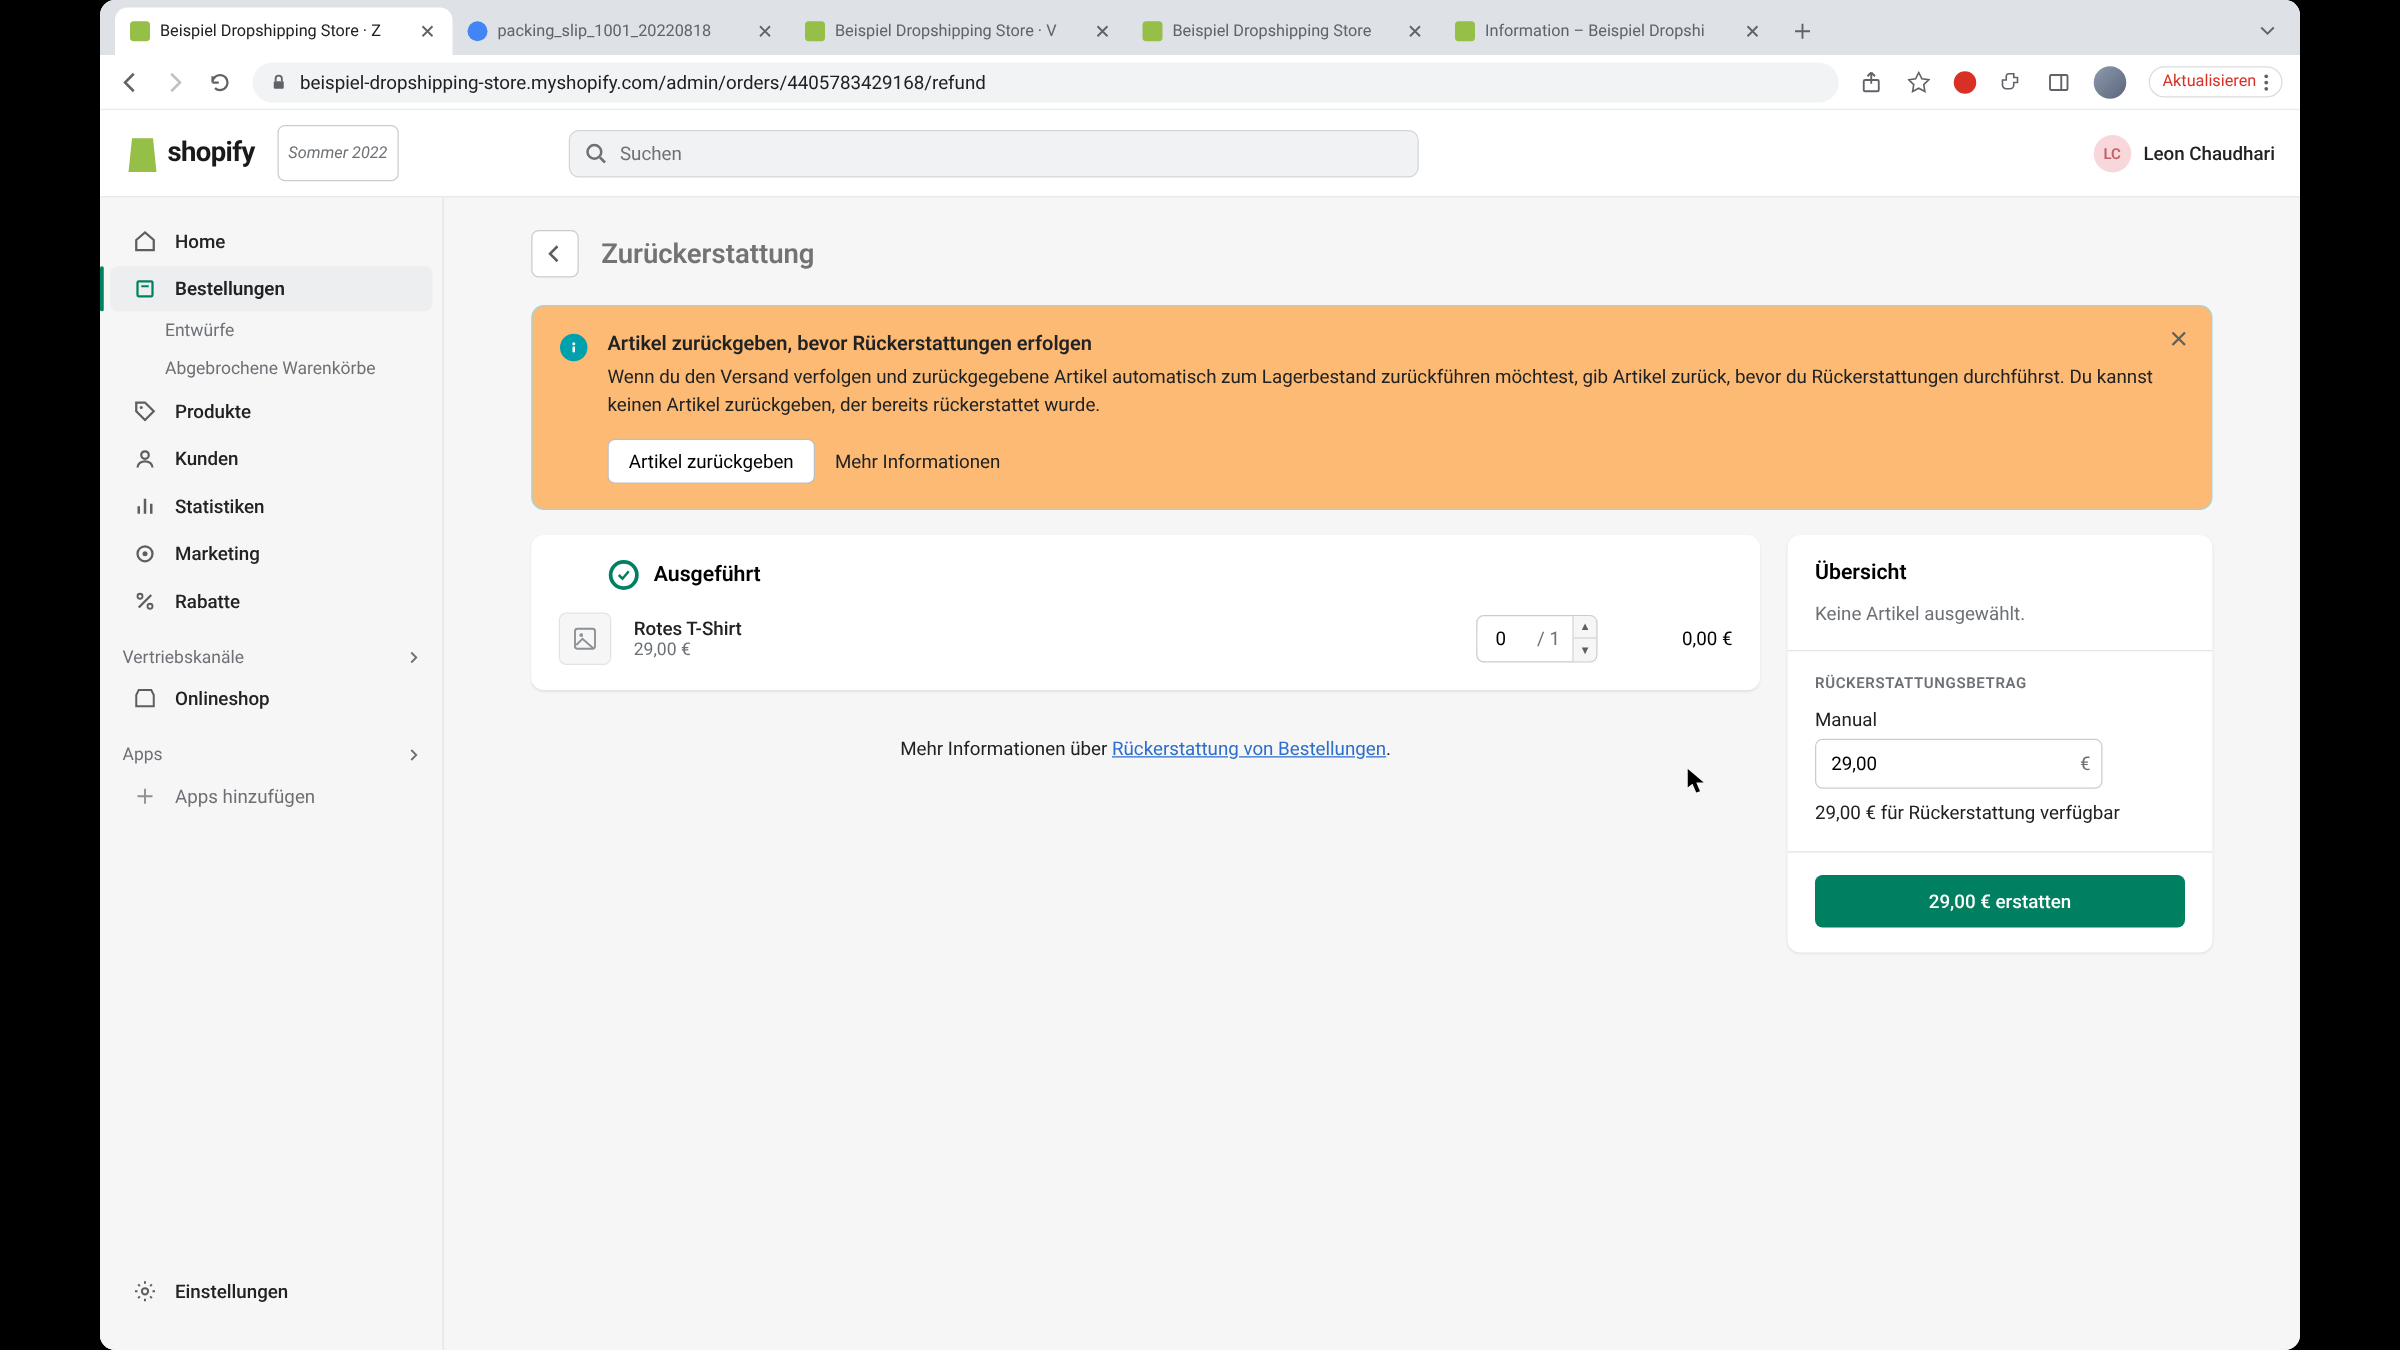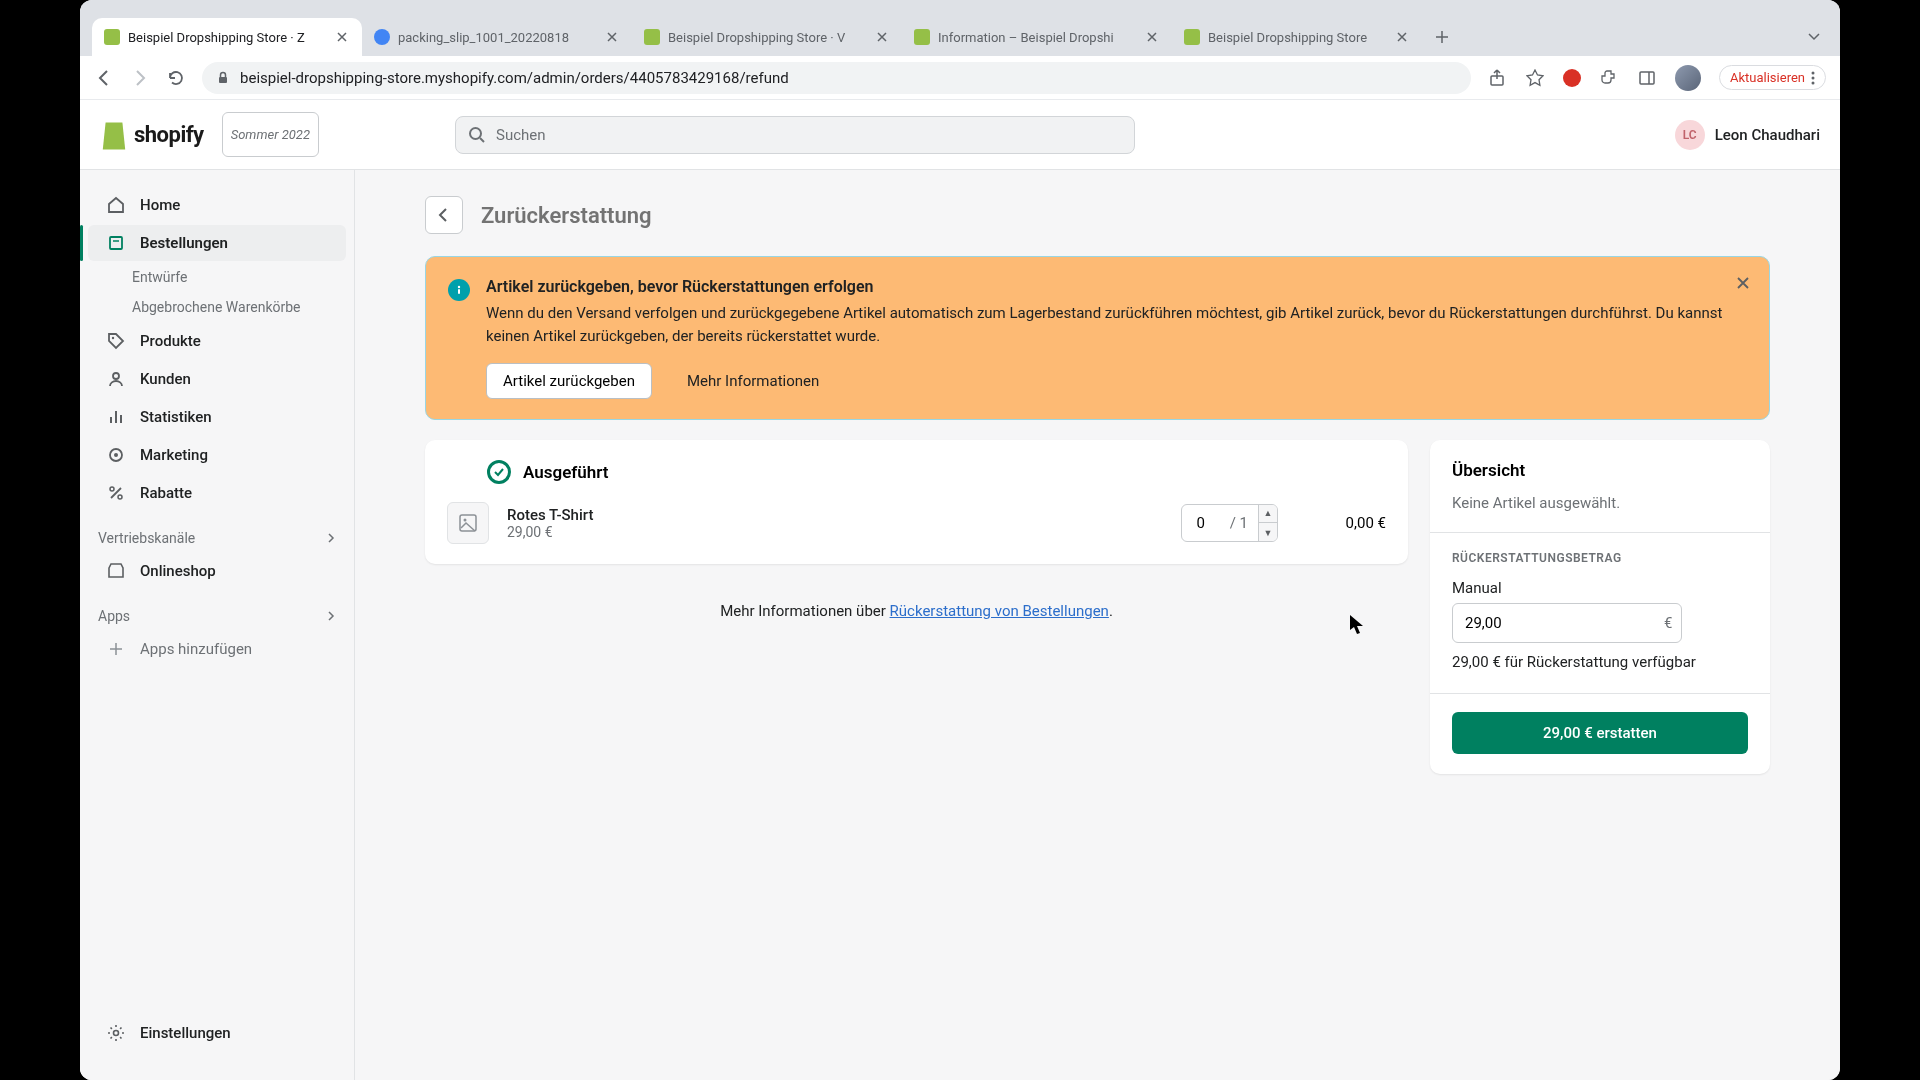--- a/index.html
+++ b/index.html
@@ -1,21 +1,21 @@
 <!DOCTYPE html>
 <html><head>
 <meta charset="utf-8">
 <style>
 * { margin: 0; padding: 0; box-sizing: border-box; font-family: -apple-system, BlinkMacSystemFont, "Segoe UI", Roboto, sans-serif; }
 body { background: #000; width: 1920px; height: 1080px; overflow: hidden; }
 .viewport { background: #000; width: 1920px; height: 1080px; display: flex; justify-content: center; }
 .browser { width: 1760px; height: 1080px; background: #fff; border-radius: 12px; overflow: hidden; display: flex; flex-direction: column; }
 
 
-.tab-strip { background: #dee1e6; height: 56px; display: flex; align-items: flex-end; padding: 0 12px; gap: 0; }
+.tab-strip { background: #dee1e6; height: 44px; display: flex; align-items: flex-end; padding: 0 12px; gap: 0; }
 .tab { height: 38px; display: flex; align-items: center; padding: 0 12px; gap: 8px; font-size: 13px; color: #5f6368; border-radius: 10px 10px 0 0; min-width: 0; flex: 0 0 270px; position: relative; cursor: pointer; }
 .tab.active { background: #fff; color: #202124; }
 .tab-favicon { width: 16px; height: 16px; flex-shrink: 0; border-radius: 3px; }
 .tab-title { white-space: nowrap; overflow: hidden; text-overflow: ellipsis; flex: 1; }
 .tab-close { width: 16px; height: 16px; display: flex; align-items: center; justify-content: center; flex-shrink: 0; border-radius: 50%; }
 .tab-close svg { width: 10px; height: 10px; }
 .new-tab { width: 28px; height: 28px; display: flex; align-items: center; justify-content: center; margin-left: 6px; margin-bottom: 5px; border-radius: 50%; cursor: pointer; }
 .tabs-dropdown { margin-left: auto; width: 28px; height: 28px; display: flex; align-items: center; justify-content: center; margin-bottom: 5px; cursor: pointer; }
 
 .addr-bar { height: 44px; background: #fff; display: flex; align-items: center; padding: 0 14px; gap: 16px; border-bottom: 1px solid #e8eaed; }
@@ -57,21 +57,21 @@
 .main { flex: 1; padding: 26px 70px; overflow: auto; }
 .page-head { display: flex; align-items: center; gap: 18px; margin-bottom: 22px; }
 .back-btn { width: 38px; height: 38px; border: 1px solid #c9cccf; border-radius: 6px; display: flex; align-items: center; justify-content: center; background: #fff; cursor: pointer; }
 .page-title { font-size: 22px; font-weight: 600; color: #737373; }
 
 .banner { background: #fdba74; border: 1px solid #98d6e4; border-radius: 10px; padding: 20px 22px; display: flex; gap: 16px; position: relative; margin-bottom: 20px; }
 .banner-icon { width: 22px; height: 22px; border-radius: 50%; background: #00a0ac; display: flex; align-items: center; justify-content: center; color: #fff; flex-shrink: 0; margin-top: 2px; }
 .banner-body { flex: 1; }
 .banner-title { font-size: 16px; font-weight: 600; color: #202223; margin-bottom: 6px; }
 .banner-text { font-size: 15px; color: #202223; line-height: 1.5; margin-bottom: 16px; }
-.banner-actions { display: flex; gap: 35px; align-items: center; }
+.banner-actions { display: flex; gap: 16px; align-items: center; }
 .btn-outline { border: 1px solid #babfc3; background: #fff; border-radius: 6px; padding: 8px 16px; font-size: 15px; cursor: pointer; }
 .btn-link { font-size: 15px; color: #202223; cursor: pointer; }
 .banner-close { position: absolute; top: 14px; right: 14px; width: 24px; height: 24px; display: flex; align-items: center; justify-content: center; cursor: pointer; color: #5c5f62; }
 
 .content-row { display: flex; gap: 22px; align-items: flex-start; }
 .col-left { flex: 1; display: flex; flex-direction: column; gap: 20px; }
 .col-right { flex: 0 0 340px; }
 
 .card { background: #fff; border-radius: 10px; box-shadow: 0 1px 2px rgba(0,0,0,0.08); }
 
@@ -143,32 +143,32 @@
     </div>
     <div class="tab">
       <div class="tab-favicon" style="background:#95bf47"></div>
       <span class="tab-title">Beispiel Dropshipping Store · V</span>
       <span class="tab-close">
             <svg viewBox="0 0 10 10">
               <path d="M1 1l8 8M9 1l-8 8" stroke="#5f6368" stroke-width="1.5"></path>
             </svg>
           </span>
     </div>
+    <div class="tab" style="flex-basis:250px">
+      <div class="tab-favicon" style="background:#95bf47"></div>
+      <span class="tab-title">Beispiel Dropshipping Store</span>
+      <span class="tab-close">
+            <svg viewBox="0 0 10 10">
+              <path d="M1 1l8 8M9 1l-8 8" stroke="#5f6368" stroke-width="1.5"></path>
+            </svg>
+          </span>
+    </div>
     <div class="tab">
       <div class="tab-favicon" style="background:#95bf47"></div>
       <span class="tab-title">Information – Beispiel Dropshi</span>
-      <span class="tab-close">
-            <svg viewBox="0 0 10 10">
-              <path d="M1 1l8 8M9 1l-8 8" stroke="#5f6368" stroke-width="1.5"></path>
-            </svg>
-          </span>
-    </div>
-    <div class="tab" style="flex-basis:250px">
-      <div class="tab-favicon" style="background:#95bf47"></div>
-      <span class="tab-title">Beispiel Dropshipping Store</span>
       <span class="tab-close">
             <svg viewBox="0 0 10 10">
               <path d="M1 1l8 8M9 1l-8 8" stroke="#5f6368" stroke-width="1.5"></path>
             </svg>
           </span>
     </div>
     <div class="new-tab">
           <svg width="14" height="14" viewBox="0 0 14 14">
             <path d="M7 1v12M1 7h12" stroke="#5f6368" stroke-width="1.5"></path>
           </svg>

